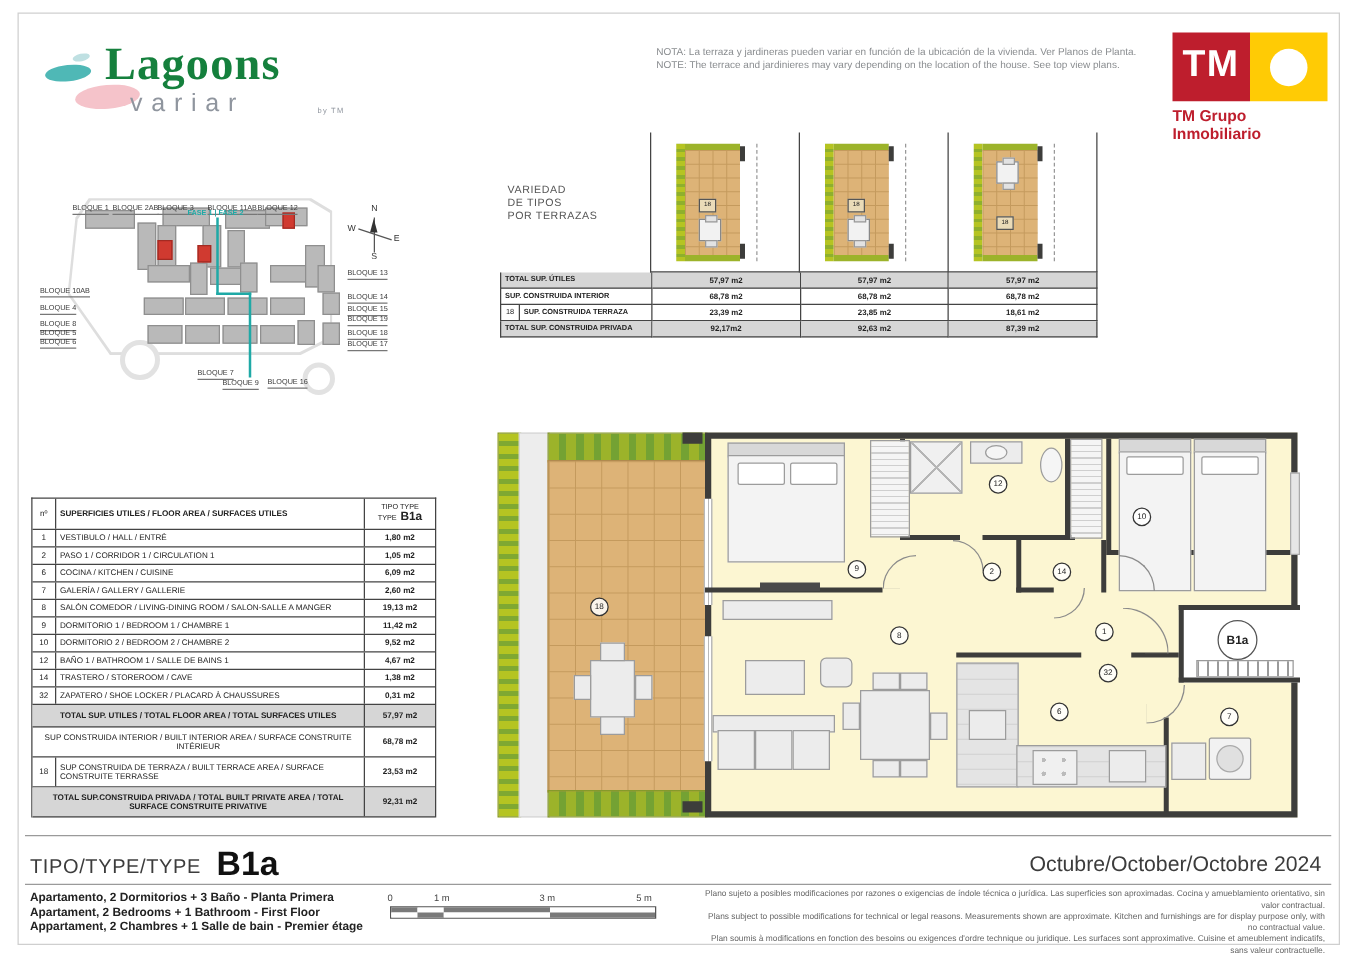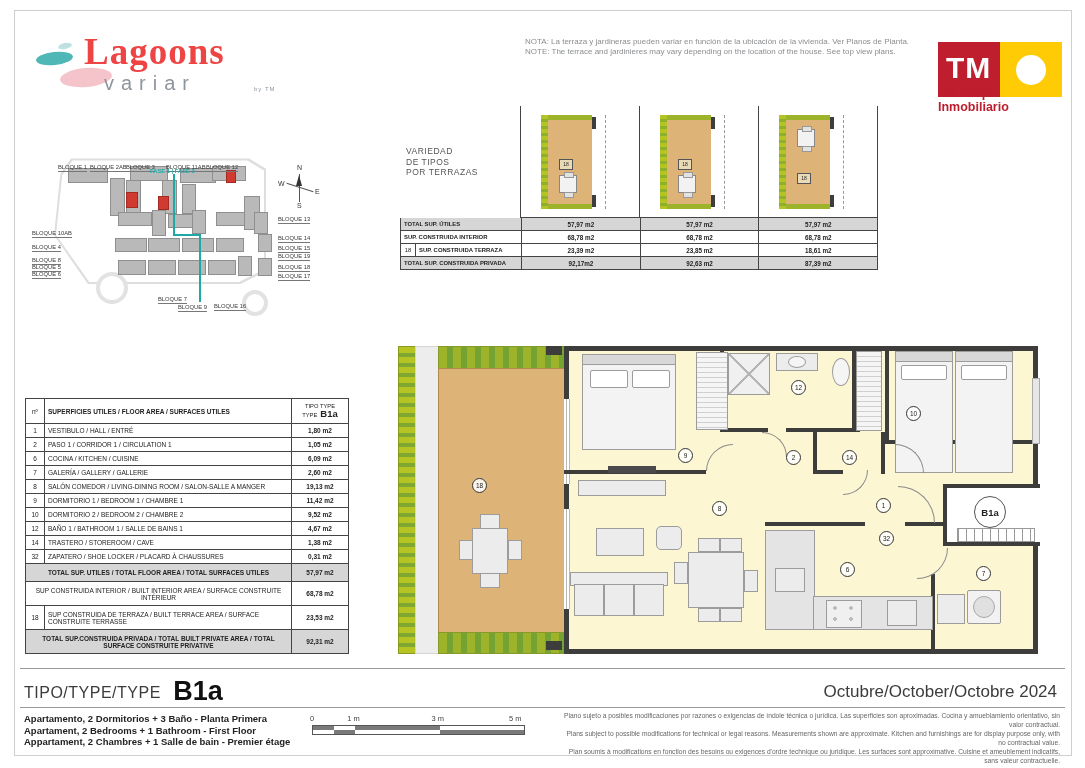--- a/index.html
+++ b/index.html
@@ -12,21 +12,21 @@
   
   #logo{left:36px;top:28px;width:300px;height:80px;}
   .ell{position:absolute;border-radius:50%;}
   #logo-title{position:absolute;left:48px;top:2px;font-family:"Liberation Serif", serif;
               font-size:37px;font-weight:700;letter-spacing:1px;}
   #logo-sub{position:absolute;left:68px;top:44px;font-size:20px;font-weight:300;
             letter-spacing:7px;color:#8f959e;}
   #logo-by{position:absolute;left:218px;top:58px;font-size:6px;color:#8f959e;letter-spacing:1px;}
   #notes{left:525px;top:37px;width:392px;font-size:8px;line-height:10px;color:#8a8d90;}
   #brand{left:938px;top:26px;width:126px;}
-  .brand-sq{position:absolute;width:62px;height:55px;top:16px;}
+  .brand-sq{position:absolute;width:62px;height:55px;top:0;}
   #brand-tm-text{position:absolute;left:8px;top:9px;color:#fff;font-size:30px;font-weight:700;letter-spacing:1px;}
   #brand-circle{position:absolute;left:16px;top:13px;width:30px;height:30px;border-radius:50%;background:#fff;}
   #brand-name{position:absolute;left:0;top:60px;width:126px;font-size:12.5px;font-weight:700;}
 
   
   #siteplan{left:30px;top:140px;width:330px;height:195px;}
   #road-outer{position:absolute;left:24px;top:16px;width:212px;height:128px;background:#dedede;
      clip-path:polygon(8% 2%,92% 2%,100% 10%,100% 90%,88% 100%,16% 100%,0% 62%,3% 14%);}
   #road-inner{position:absolute;left:26px;top:18px;width:208px;height:124px;background:#ffffff;
      clip-path:polygon(8% 2%,92% 2%,100% 10%,100% 90%,88% 100%,16% 100%,0% 62%,3% 14%);}
@@ -162,21 +162,21 @@
 </style>
 </head>
 <body>
 
 <div class="abs" id="frame"></div>
 
 <div class="abs" id="logo">
   <span class="ell" style="left:22px;top:15px;width:14px;height:6px;background:#bfe0e2;transform:rotate(-12deg);"></span>
   <span class="ell" style="left:0px;top:24px;width:37px;height:13px;background:#4fb8b6;transform:rotate(-6deg);"></span>
   <span class="ell" style="left:24px;top:40px;width:52px;height:19px;background:#f5c3ca;transform:rotate(-5deg);"></span>
-  <span id="logo-title" style="color:#ef4444;">Lagoons</span>
+  <span id="logo-title" style="color:#15803d;">Lagoons</span>
   <span id="logo-sub">variar</span>
   <span id="logo-by">by TM</span>
 </div>
 
 <div class="abs" id="notes">
     <div>NOTA: La terraza y jardineras pueden variar en función de la ubicación de la vivienda. Ver Planos de Planta.</div>
     <div>NOTE: The terrace and jardinieres may vary depending on the location of the house. See top view plans.</div>
   </div>
 
 <div class="abs" id="brand">

